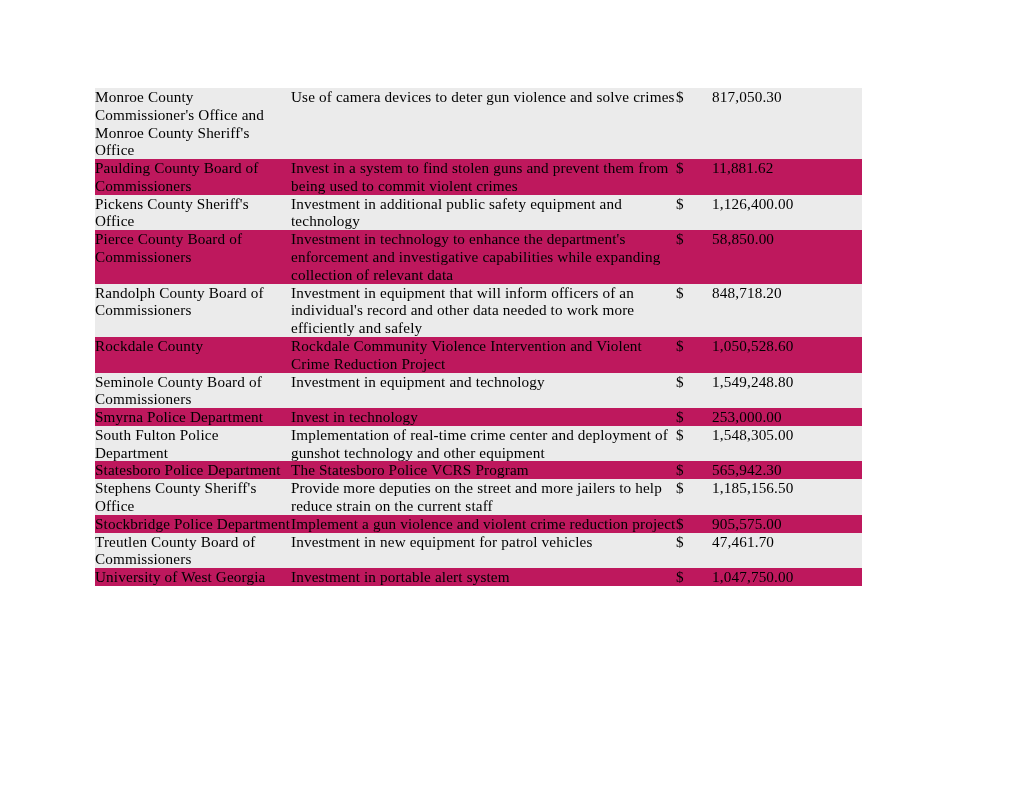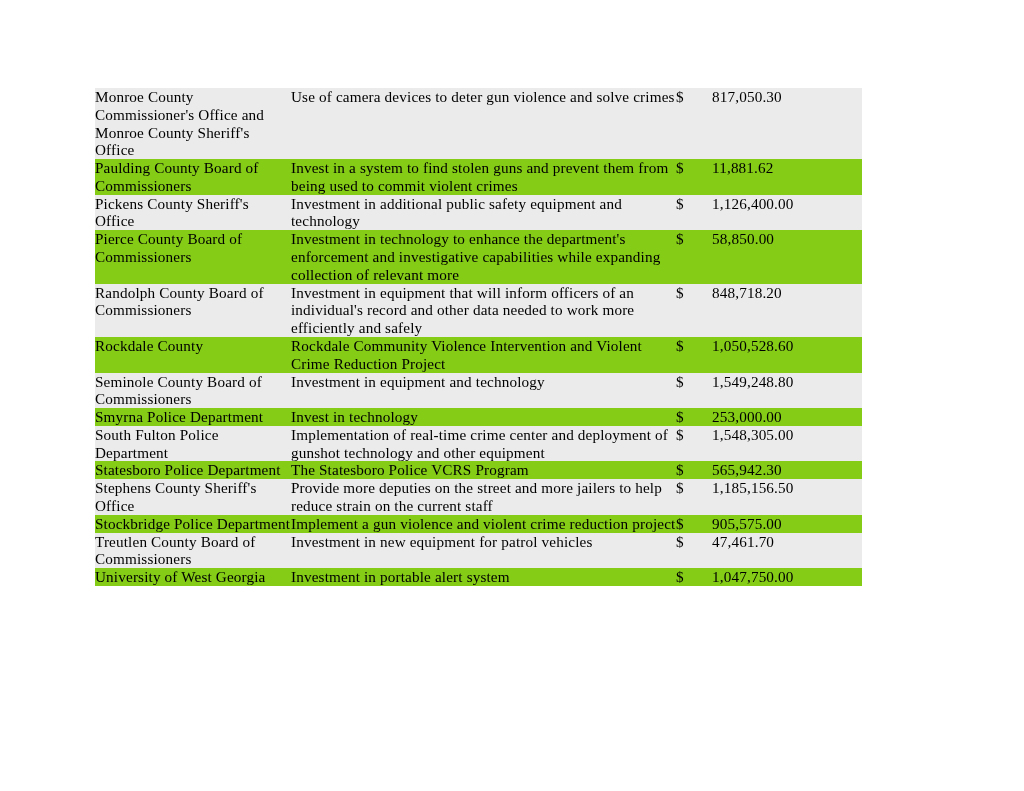--- a/index.html
+++ b/index.html
@@ -29,21 +29,21 @@
     top: 88px;
     width: 767px;
     border-collapse: collapse;
     table-layout: fixed;
   }
 
   #awards-table tr.row-shaded > td {
     background: #ebebeb;
   }
   #awards-table tr.row-plain > td {
-    background: #84cc16;
+    background: #be185d;
   }
 
   #awards-table td {
     padding: 0;
     vertical-align: top;
     font-size: 15.2px;
     line-height: 1.17;
     letter-spacing: 0.01em;
   }
 
@@ -123,21 +123,21 @@
           </td>
           <td class="col-amount">
             <span class="cell-text">1,126,400.00</span>
           </td>
         </tr>
         <tr class="row-plain pad-lg">
           <td class="col-recipient">
             <span class="cell-text">Pierce County Board of Commissioners</span>
           </td>
           <td class="col-description">
-            <span class="cell-text">Investment in technology to enhance the department's enforcement and investigative capabilities while expanding collection of relevant more</span>
+            <span class="cell-text">Investment in technology to enhance the department's enforcement and investigative capabilities while expanding collection of relevant data</span>
           </td>
           <td class="col-currency">
             <span class="cell-text">$</span>
           </td>
           <td class="col-amount">
             <span class="cell-text">58,850.00</span>
           </td>
         </tr>
         <tr class="row-shaded pad-md">
           <td class="col-recipient">

